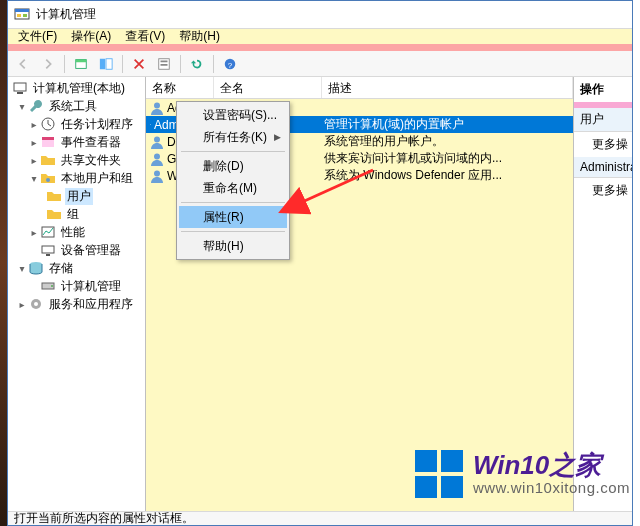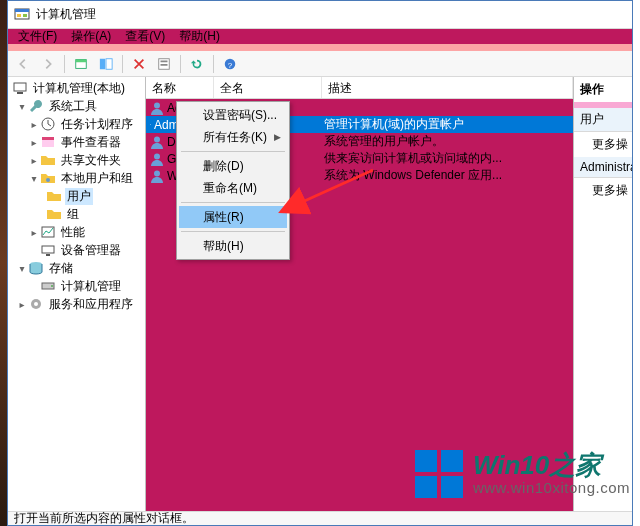--- a/index.html
+++ b/index.html
@@ -12,21 +12,21 @@
     height: 526px;
     overflow: hidden;
     position: relative;
     color: #000;
   }
   .window {
     border: 1px solid #4a7ab8;
     position: absolute;
     left: 7px; top: 0;
     width: 626px; height: 526px;
-    background: #be185d;
+    background: #fef9c3;
     display: flex;
     flex-direction: column;
   }
   .titlebar {
     background: #fff;
     height: 28px;
     display: flex;
     align-items: center;
     padding: 0 6px;
     border-bottom: 1px solid #d9d9d9;
@@ -174,21 +174,21 @@
     display:flex; align-items:center; gap:10px;
     z-index:100;
     pointer-events:none;
   }
   .watermark .logo {
     width:48px; height:48px;
     display:grid; grid-template-columns:1fr 1fr; grid-template-rows:1fr 1fr; gap:4px;
   }
   .watermark .logo div{ background:#0078d7; }
   .watermark .txt { display:flex; flex-direction:column; line-height:1.1;}
-  .watermark .brand { font-size:26px; font-weight:700; color:#0f766e; font-style:italic;}
+  .watermark .brand { font-size:26px; font-weight:700; color:#4c1d95; font-style:italic;}
   .watermark .url { font-size:15px; color:#666; letter-spacing:.5px;}
   
   .edge { position:absolute; left:0; top:0; width:7px; height:526px;
     background: linear-gradient(#3a2015,#6a3a20,#2a1a10); }
 </style>
 </head>
 <body>
 
 <div class="edge"></div>
 

